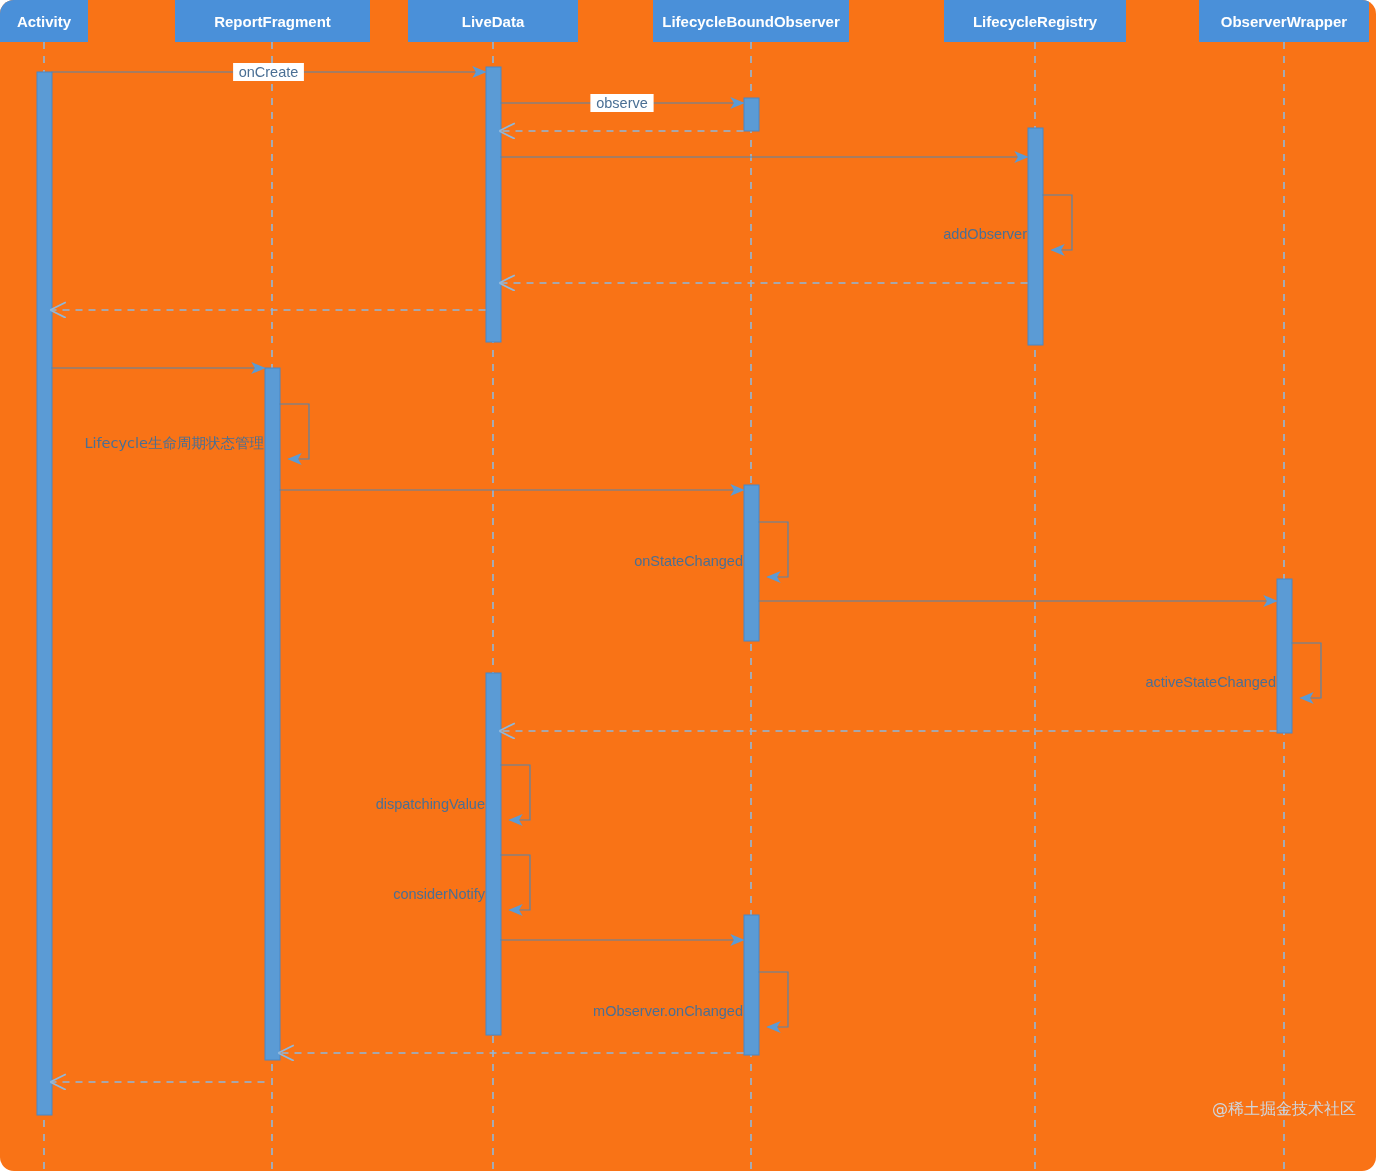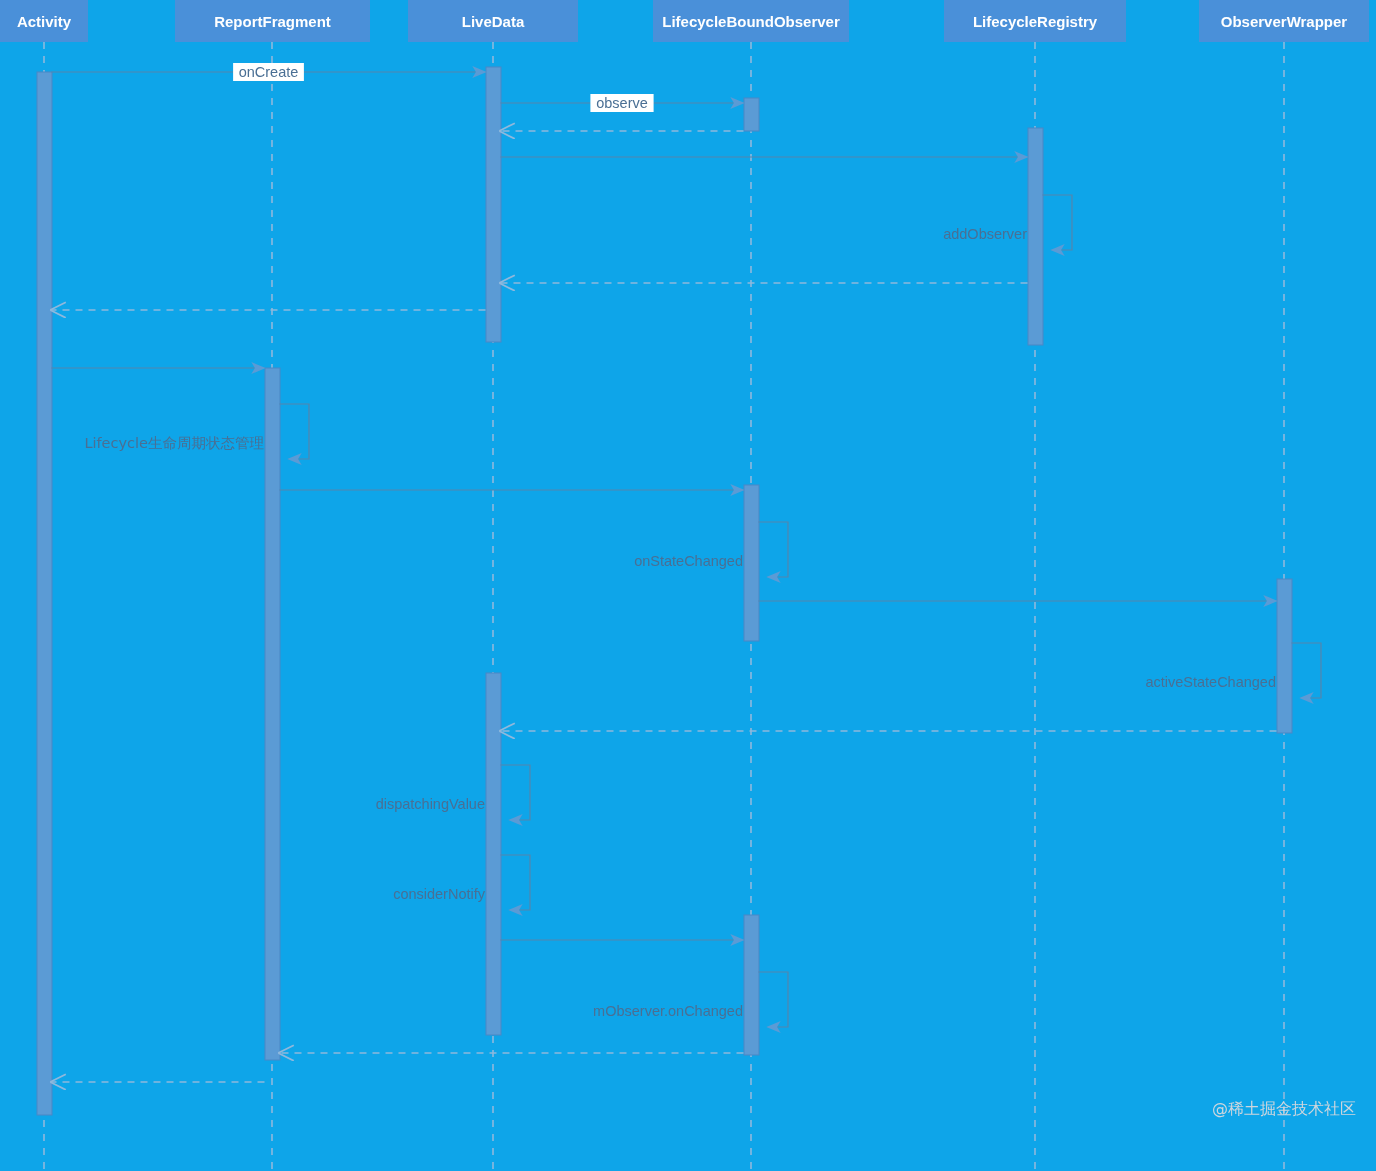--- a/index.html
+++ b/index.html
@@ -1,17 +1,17 @@
 <!DOCTYPE html>
 <html><head>
 <meta charset="utf-8">
 <style>
   html,body{margin:0;padding:0;background:#ffffff;}
   body{font-family:"Liberation Sans","DejaVu Sans",sans-serif;}
-  #stage{position:relative;width:1376px;height:1171px;background:#0ea5e9;overflow:hidden;}
+  #stage{position:relative;width:1376px;height:1171px;background:#f97316;overflow:hidden;border-radius:14px;}
   #svg{position:absolute;left:0;top:0;width:1376px;height:1171px;}
   .lbl{fill:#4a6f94;font-family:"Liberation Sans","DejaVu Sans",sans-serif;font-size:14.5px;}
   .lbl-cn{fill:#4a6f94;font-family:"DejaVu Sans","Liberation Sans",sans-serif;font-size:14.5px;}
   .hdr-txt{fill:#ffffff;font-family:"Liberation Sans","DejaVu Sans",sans-serif;font-size:15px;font-weight:bold;}
   .wm{fill:#cfd6dd;font-family:"DejaVu Sans","Liberation Sans",sans-serif;font-size:16px;}
 </style>
 </head>
 <body>
 
 <div id="stage">

